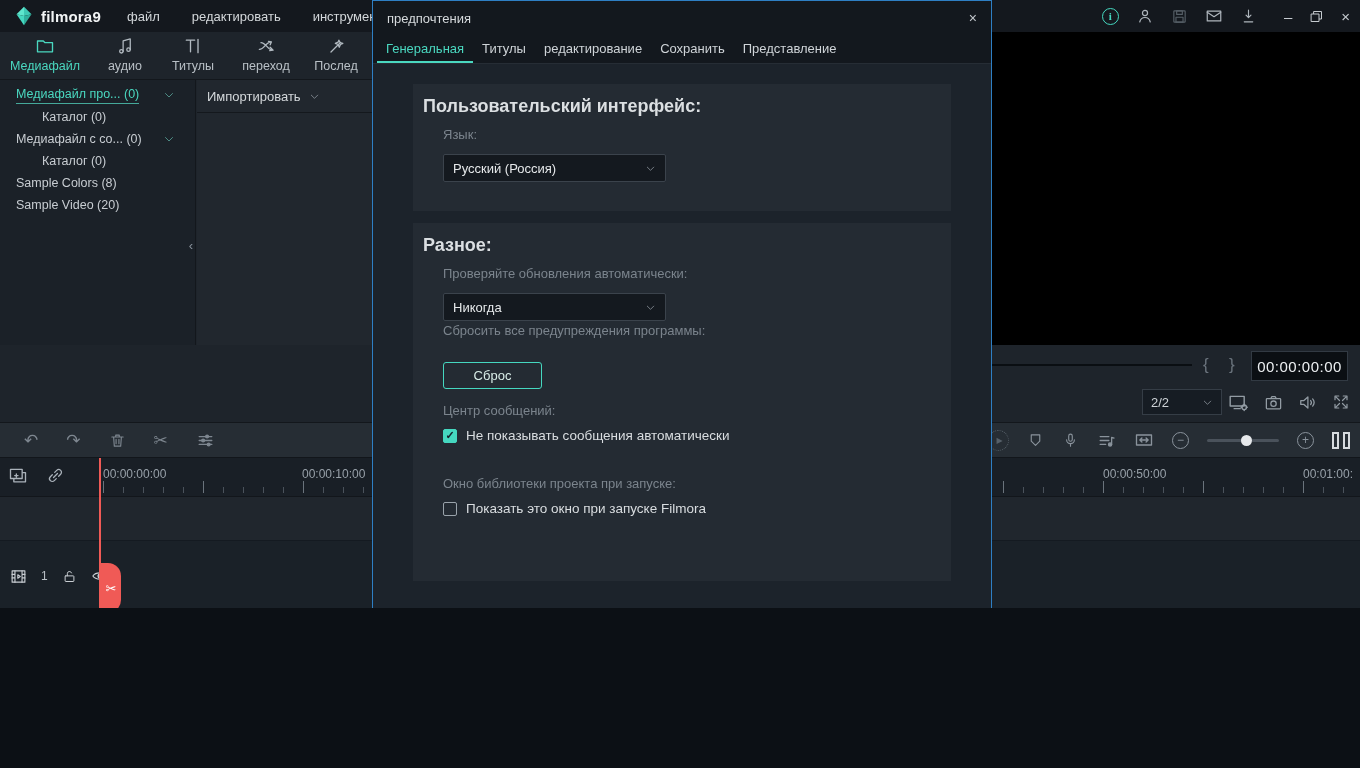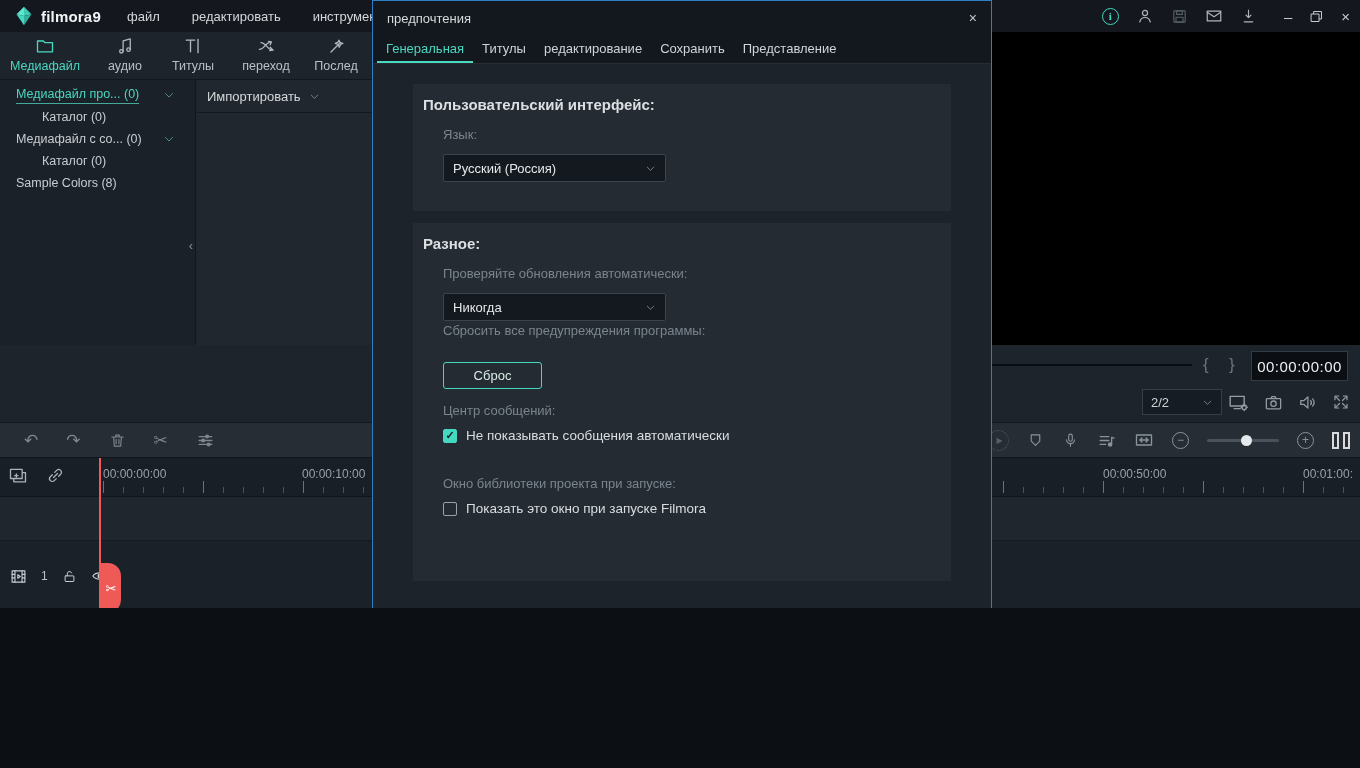--- a/index.html
+++ b/index.html
@@ -82,21 +82,21 @@
   
   .dialog { position:absolute; left:360px; top:0; width:620px; height:742px; background:#1c232b; border:1px solid #2e7fc4; z-index:10;margin-left:12px; }
   .dlg-title { height:34px; background:#13181e; display:flex; align-items:center; padding:0 14px; color:#d6dadd; font-size:13px; }
   .dlg-close { margin-left:auto; color:#c3c8cd; font-size:14px; }
   .dlg-tabs { height:29px; background:#13181e; display:flex; align-items:flex-end; padding-left:4px; border-bottom:1px solid #262d35; }
   .dlg-tab { color:#cfd4d8; font-size:13px; padding:0 9px 7px; }
   .dlg-tab.active { color:#4ad8c0; border-bottom:2px solid #4ad8c0; padding-bottom:5px; }
   .dlg-section { position:absolute; left:40px; width:538px; background:#242b33; }
   .sec1 { top:83px; height:127px; }
   .sec2 { top:222px; height:358px; }
-  .sec-heading { position:absolute; left:10px; color:#dbdfe2; font-size:15px; font-weight:bold; }
+  .sec-heading { position:absolute; left:10px; color:#dbdfe2; font-size:18px; font-weight:bold; }
   .sec-label { position:absolute; left:30px; color:#7b848d; font-size:13px; }
   .dd { position:absolute; left:30px; width:223px; height:28px; background:#14191f; border:1px solid #3b434c; border-radius:2px; color:#e5e8ea; font-size:13px; display:flex; align-items:center; padding:0 9px; justify-content:space-between; }
   .dd .chev { color:#98a1a9; }
   .reset-btn { position:absolute; left:30px; width:99px; height:27px; border:1px solid #45d8c0; border-radius:3px; background:transparent; color:#d8ece7; font-size:13px; display:flex; align-items:center; justify-content:center; }
   .cb-row { position:absolute; left:30px; display:flex; align-items:center; gap:9px; color:#d9dde0; font-size:13.5px; }
   .cb { width:14px; height:14px; border:1px solid #9aa3ab; border-radius:2px; background:transparent; display:flex; align-items:center; justify-content:center; font-size:11px; font-weight:bold; color:transparent; }
   .cb.checked { background:#45d8c0; border-color:#45d8c0; color:#17232c; }
   .dlg-footer { position:absolute; left:0; bottom:16px; width:100%; }
   .ok-btn { position:absolute; right:133px; bottom:0; width:100px; height:27px; background:#45d8c0; border:none; border-radius:3px; color:#1c2b33; font-size:13.5px; display:flex; align-items:center; justify-content:center; }
   .cancel-btn { position:absolute; right:22px; bottom:0; width:99px; height:27px; background:transparent; border:1px solid #45d8c0; border-radius:3px; color:#45d8c0; font-size:13px; display:flex; align-items:center; justify-content:center; }
@@ -211,20 +211,23 @@
             <path d="M5 9l7 7 7-7"></path>
           </svg>
         </span>
     </div>
     <div class="side-item indent" style="top:70px">
       <span class="lbl">Каталог (0)</span>
     </div>
     <div class="side-item" style="top:92px">
       <span class="lbl">Sample Colors (8)</span>
     </div>
+    <div class="side-item" style="top:114px">
+      <span class="lbl">Sample Video (20)</span>
+    </div>
     <span class="collapse-handle">‹</span>
     <div class="side-folders">
       <svg class="ic" width="21" height="21" viewBox="0 0 24 24">
         <path d="M3 6h6l2 2h4M3 6v12h11M17 15v6M14 18h6"></path>
         </svg>
       <svg class="ic dim" width="21" height="21" viewBox="0 0 24 24">
         <path d="M3 6h6l2 2h4M3 6v12h11M15 16l5 5M20 16l-5 5"></path>
         </svg>
     </div>
   </div>

